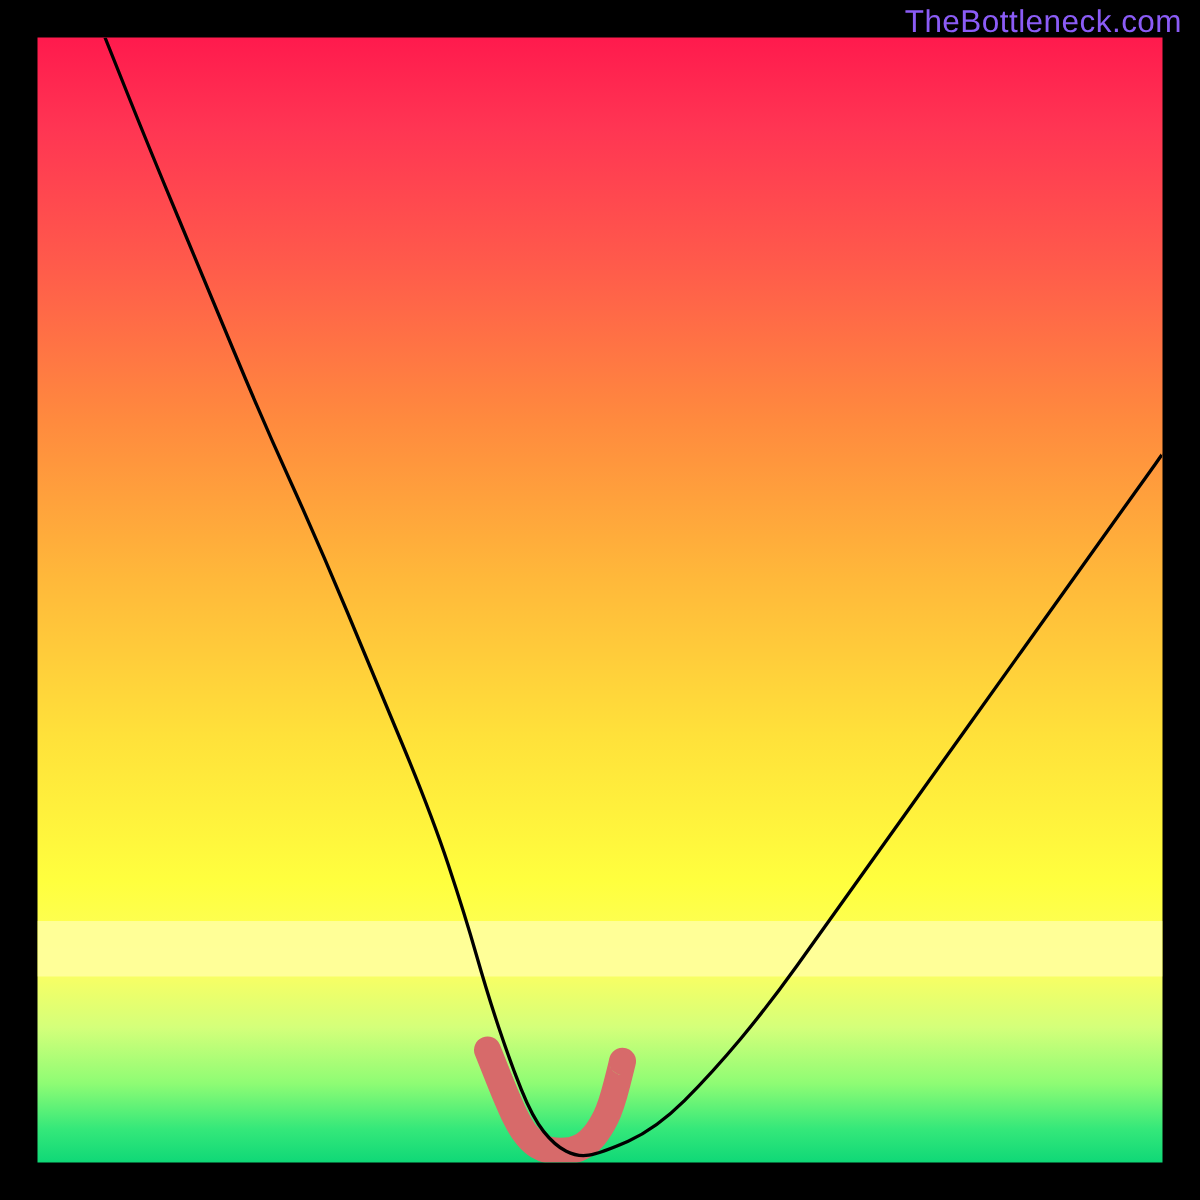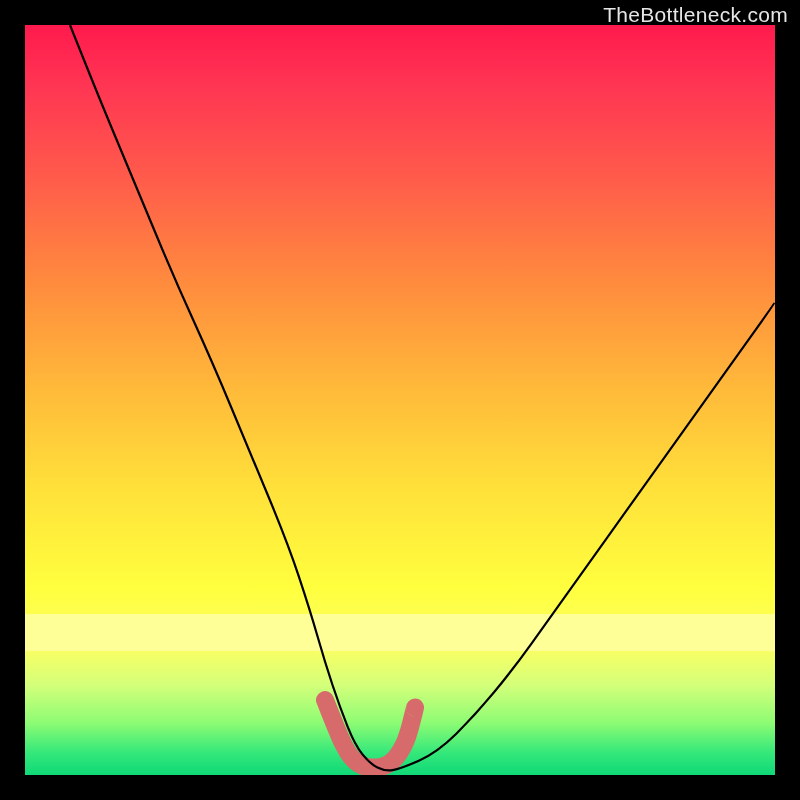--- a/index.html
+++ b/index.html
@@ -49,21 +49,21 @@
     width: 100%;
     top: 78.5%;
     height: 5%;
     background: #ffff9e;
     opacity: 0.9;
   }
   .watermark {
     position: absolute;
     top: 3px;
     right: 12px;
-    color: #e5e5e5;
+    color: #8b5cf6;
     font-size: 21px;
     font-weight: 500;
     letter-spacing: 0.3px;
     user-select: none;
   }
   svg.curve {
     position: absolute;
     left: 0;
     top: 0;
     width: 750px;

